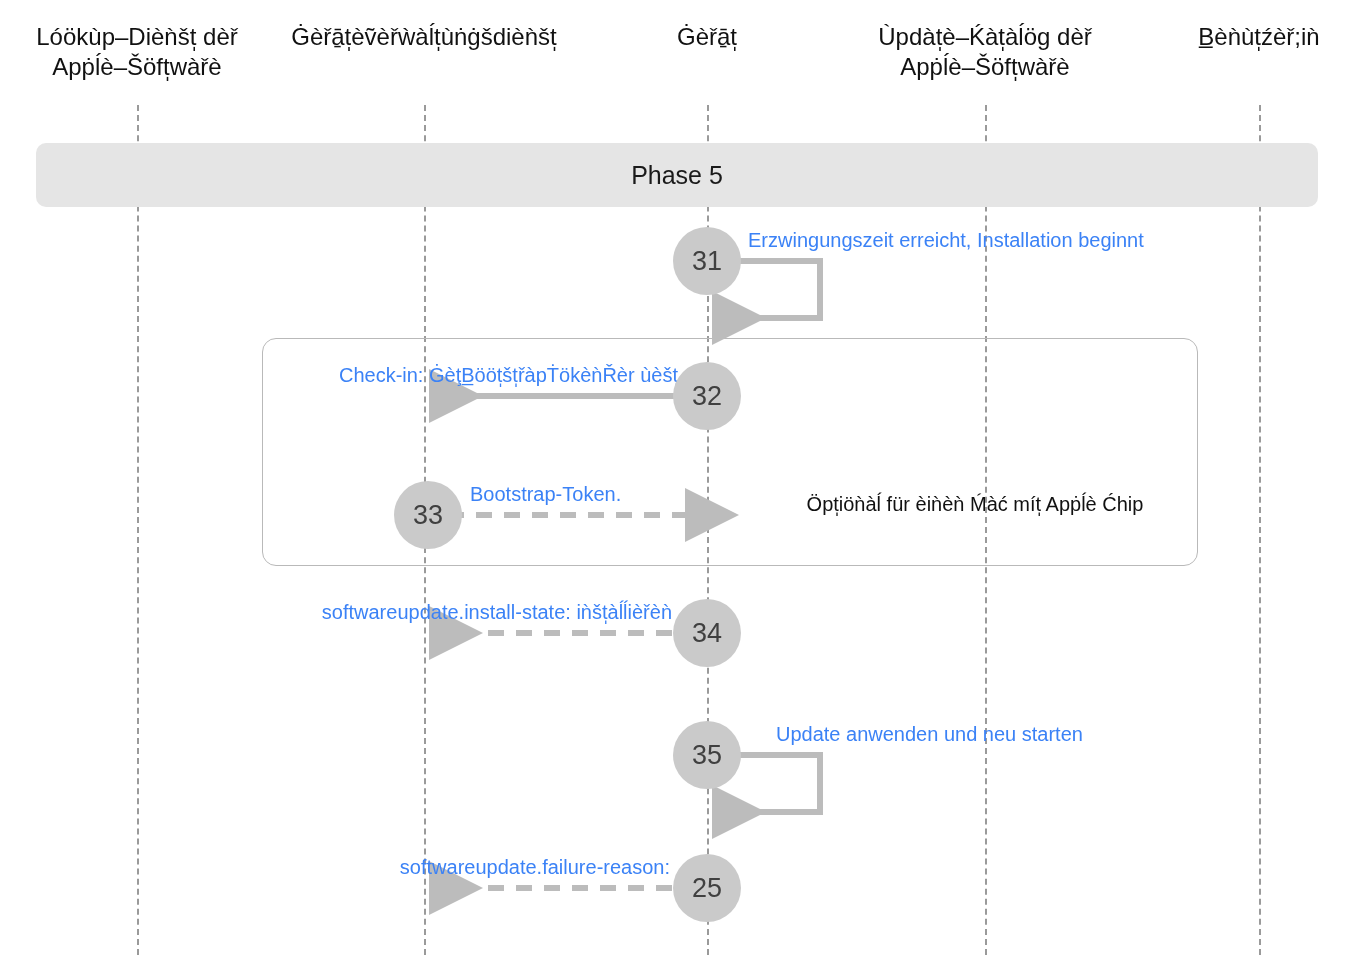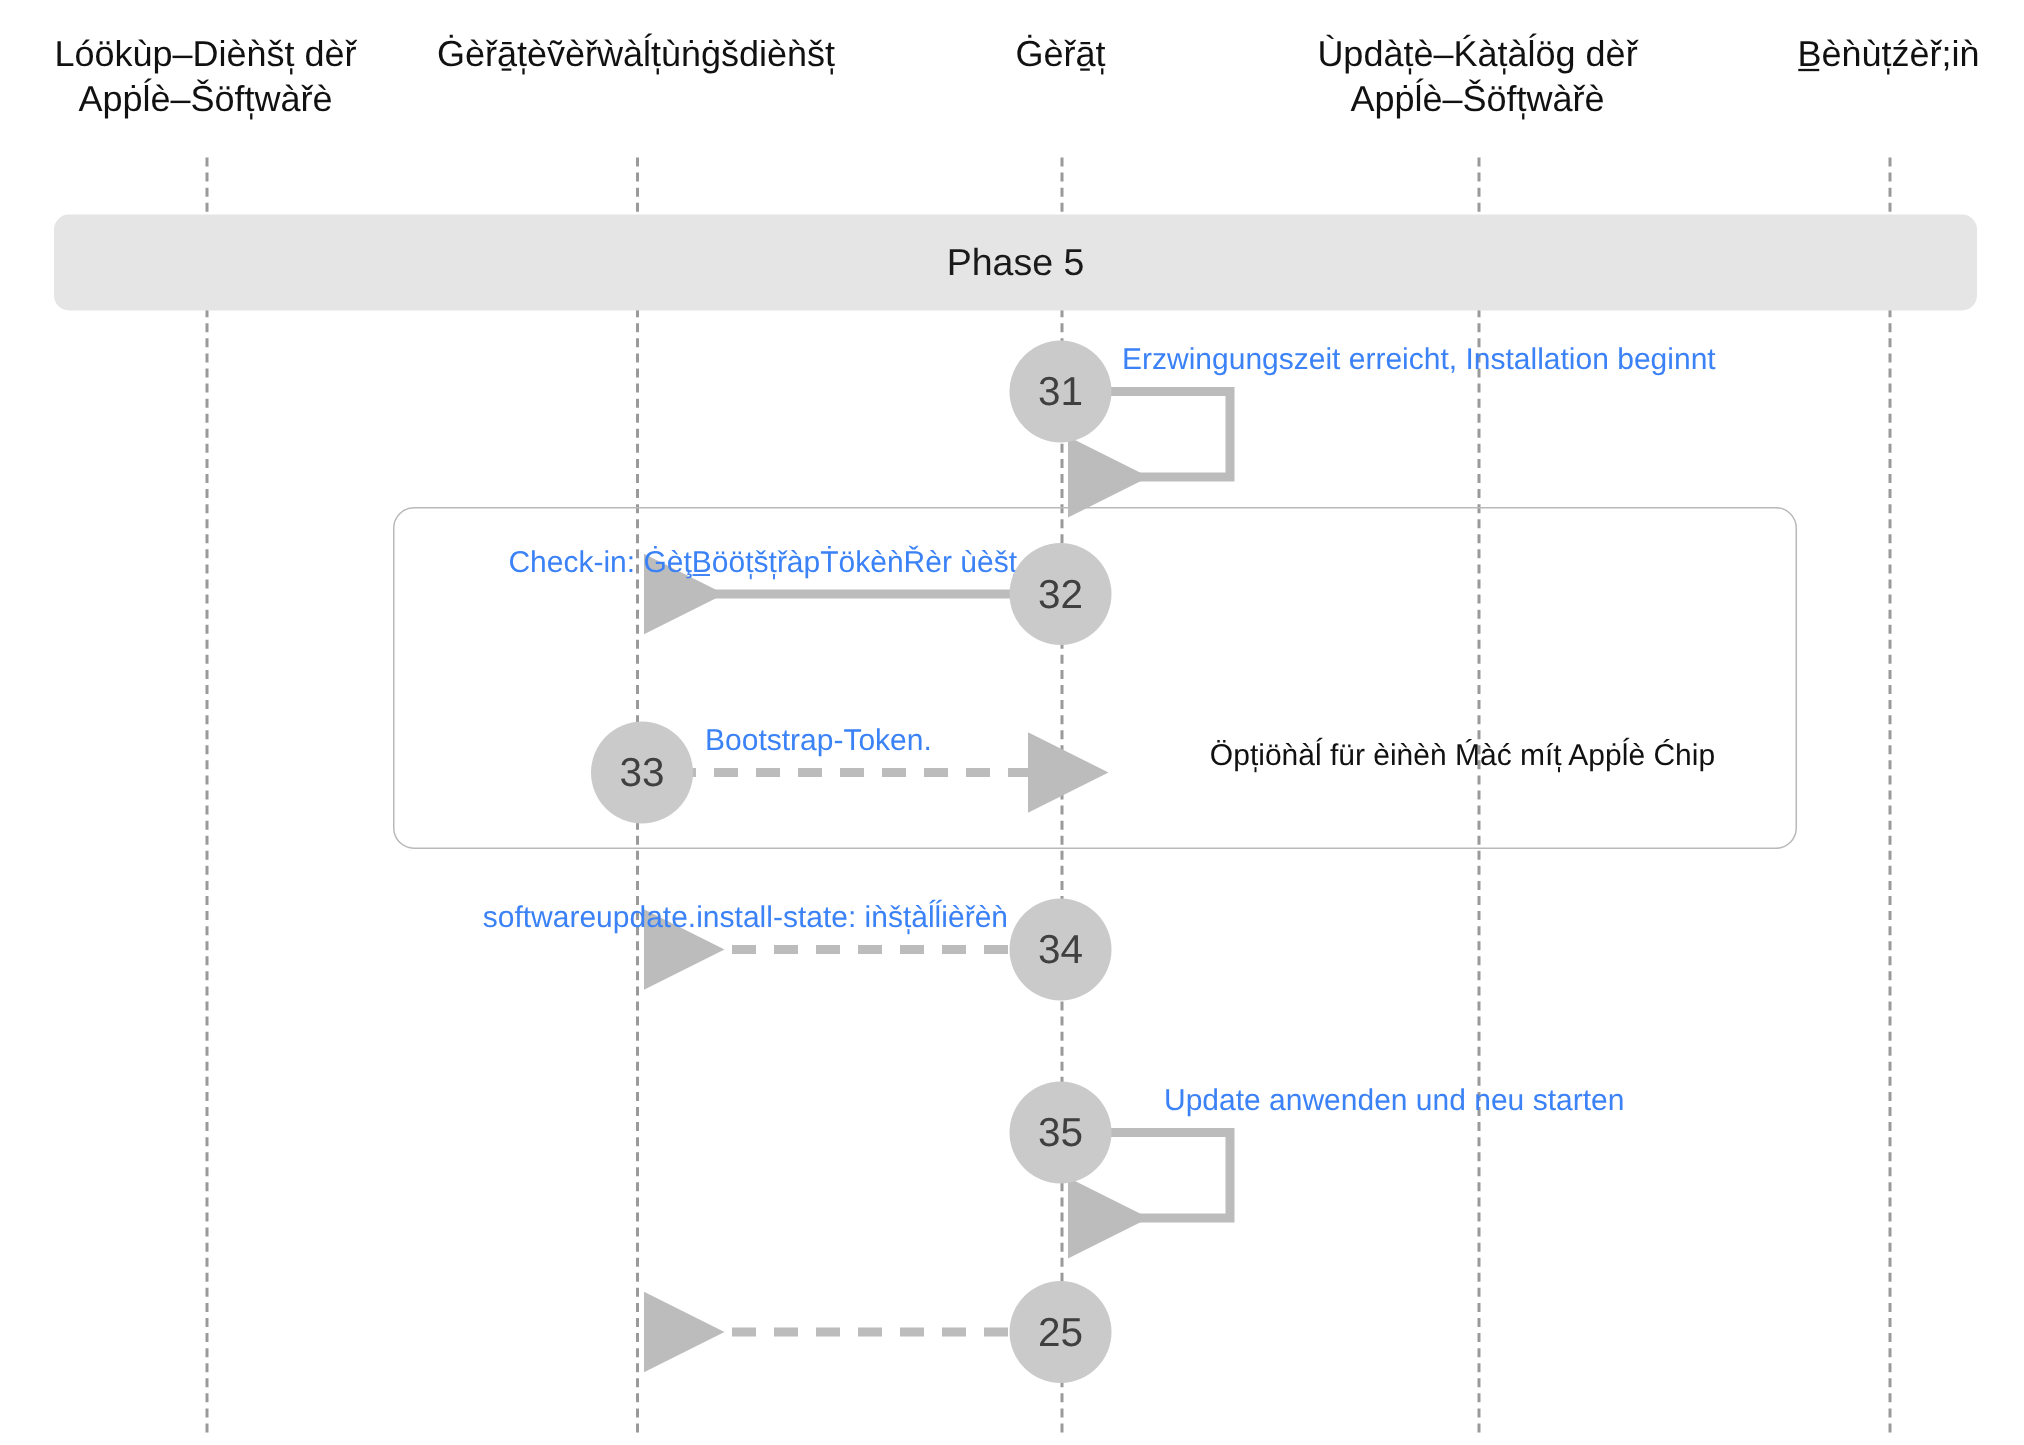--- a/index.html
+++ b/index.html
@@ -188,14 +188,15 @@
   <div class="msg-label right-of" style="left:748px; top:252px;">Erzwingungszeit erreicht, Installation beginnt</div>
 
   <div class="msg-label left-of" style="left:678px; top:387px;">Check-in: ĠèţB̲ööt̩št̩řàpṪökèǹŘèr ùèšt̩</div>
 
   <div class="msg-label right-of" style="left:470px; top:506px;">Bootstrap-Token.</div>
 
   <div class="msg-label left-of" style="left:672px; top:624px;">softwareupdate.install-state: iǹšt̩àĺĺièřèǹ</div>
 
   <div class="msg-label right-of" style="left:748px; top:746px;margin-left:28px;">Update anwenden und neu starten</div>
 
+  <div class="msg-label left-of" style="left:670px; top:879px;">softwareupdate.failure-reason:</div>
 
 </div>
 
 </body></html>

